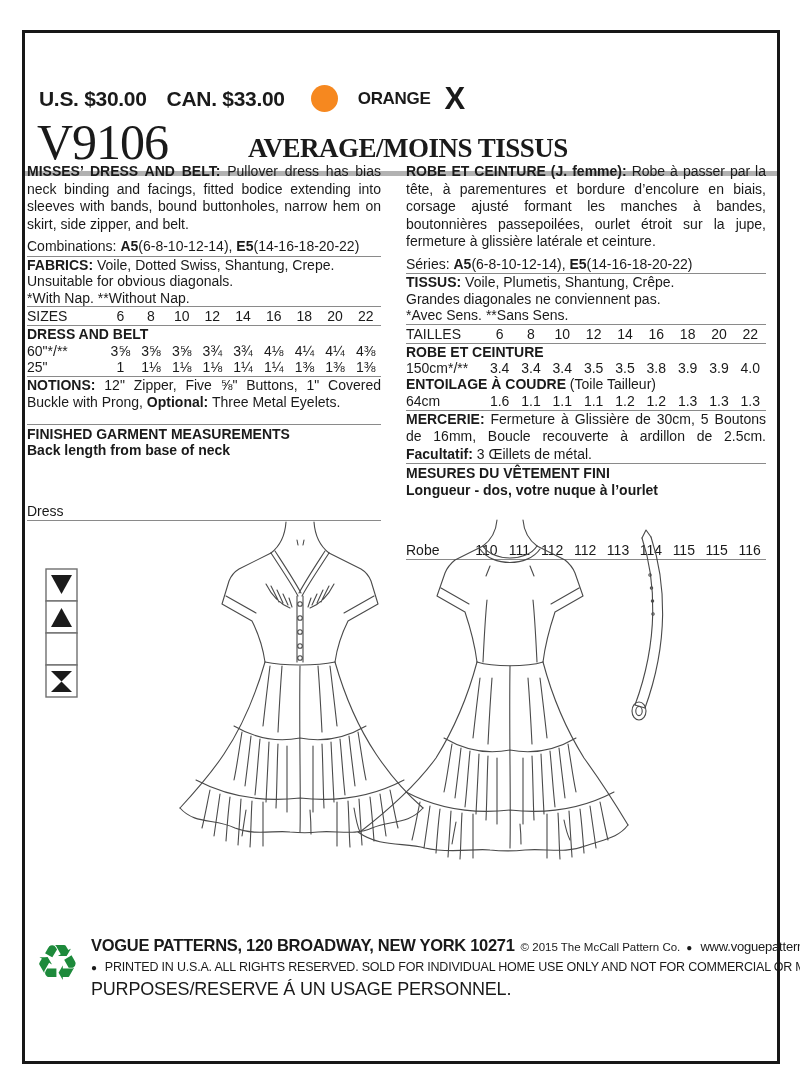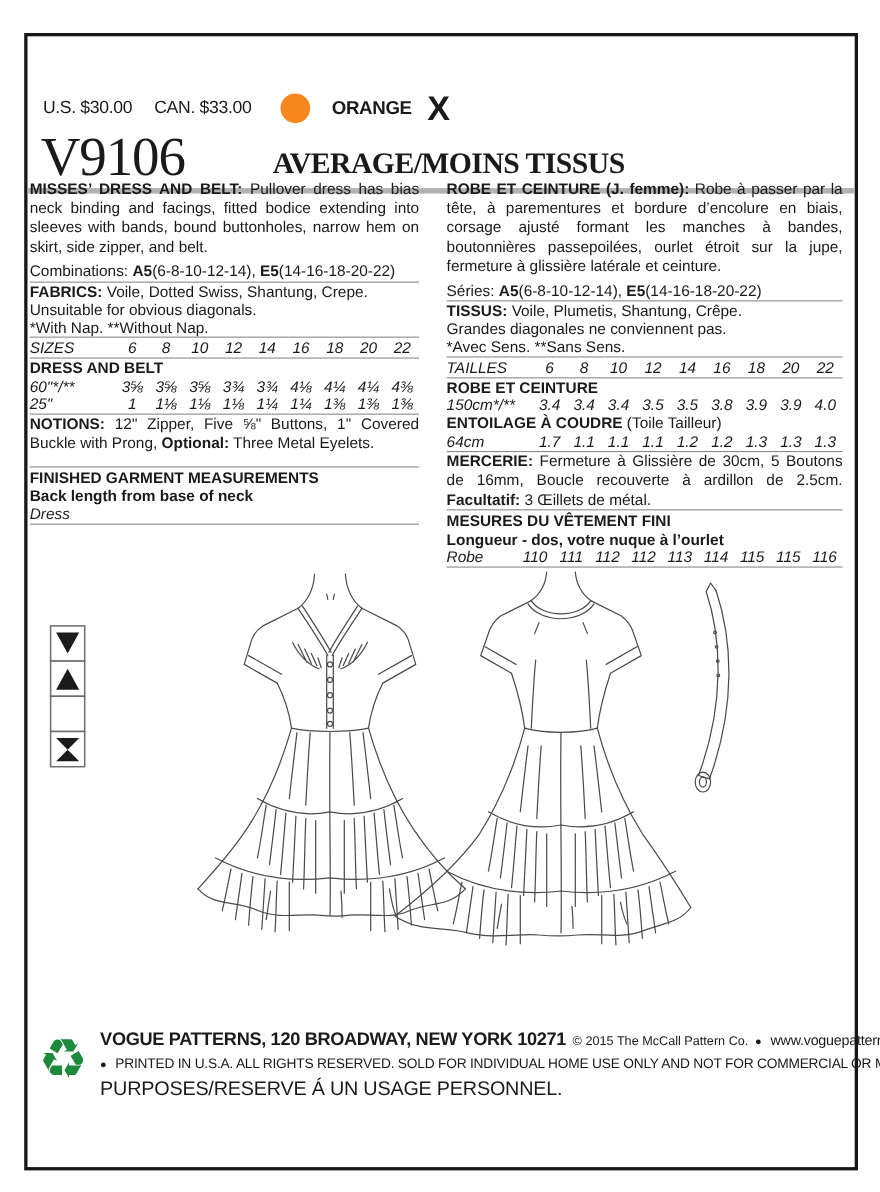--- a/index.html
+++ b/index.html
@@ -2,43 +2,43 @@
 <html><head>
 <meta charset="utf-8">
 <style>
   * { margin:0; padding:0; box-sizing:border-box; }
   html,body { width:800px; height:1084px; background:#ffffff; font-family:"Liberation Sans","DejaVu Sans",sans-serif; color:#1a1a1a; }
   .page { position:relative; width:800px; height:1084px; background:#fff; overflow:hidden; }
   .frame { position:absolute; left:22px; top:30px; width:758px; height:1034px; border:3px solid #171717; background:#fff; }
 
   
   .price-row { position:absolute; left:14px; top:50px; display:flex; align-items:center; }
-  .price { font-weight:normal; font-size:16px; letter-spacing:-0.3px; white-space:nowrap; }
+  .price { font-weight:bold; font-size:21px; letter-spacing:-0.3px; white-space:nowrap; }
   .price.can { margin-left:20px; }
   .dot { width:27px; height:27px; border-radius:50%; margin-left:26px; }
   .colorname { font-weight:bold; font-size:17px; margin-left:20px; letter-spacing:-0.3px; }
   .colorx { font-weight:bold; font-size:31px; margin-left:14px; line-height:1; }
   .pattern-no { position:absolute; left:12px; top:84px; font-family:"Liberation Serif","DejaVu Serif",serif; font-size:50px; line-height:1; letter-spacing:-1px; }
   .difficulty { position:absolute; left:223px; top:100px; font-family:"Liberation Serif","DejaVu Serif",serif; font-weight:bold; font-size:27px; letter-spacing:-0.5px; }
   .grayrule { position:absolute; left:0; right:0; top:138px; height:5px; background:#b2b2b2; }
 
   
   .col { position:absolute; top:130px; font-size:14px; line-height:17.5px; }
   .col-en { left:2px; width:354px; }
   .col-fr { left:381px; width:360px; }
   .just { text-align:justify; }
   .bold { font-weight:bold; }
   .mt { margin-top:5px; }
   .line { line-height:16.5px; }
   .rule-b { border-bottom:1px solid #8a8a8a; padding-bottom:1px; }
   .rule-t { border-top:1px solid #8a8a8a; padding-top:1px; }
 
-  .trow { display:flex; line-height:16px; align-items:flex-end;font-style:italic; }
+  .trow { display:flex; line-height:16px; align-items:flex-end; }
   .tlabel { flex:0 0 78px; white-space:nowrap; }
-  .tlabel.w64 { flex-basis:64px; }
+  .tlabel.w64 { flex-basis:64px;margin-top:44px; }
   .cells { display:flex; flex:1 1 auto; }
   .cells .cell { flex:1; text-align:center; white-space:nowrap; }
 
   
   .art { position:absolute; left:-5px; top:447px; width:760px; height:430px; }
   .art path, .art line, .art ellipse, .art circle { fill:none; stroke:#4a4a4a; stroke-width:1.1; stroke-linecap:round; stroke-linejoin:round; }
   .art .fillblk { fill:#1b1b1b; stroke:none; }
   .art .cellbox { fill:#ffffff; stroke:#6f6f6f; stroke-width:1.4; }
 
   
@@ -160,21 +160,21 @@
             <span class="cell">3.8</span>
             <span class="cell">3.9</span>
             <span class="cell">3.9</span>
             <span class="cell">4.0</span>
           </span>
       </div>
       <div class="line"><span class="bold">ENTOILAGE À COUDRE</span><span> (Toile Tailleur)</span></div>
       <div class="trow rule-b">
         <span class="tlabel">64cm</span>
         <span class="cells">
-            <span class="cell">1.7</span>
+            <span class="cell">1.6</span>
             <span class="cell">1.1</span>
             <span class="cell">1.1</span>
             <span class="cell">1.1</span>
             <span class="cell">1.2</span>
             <span class="cell">1.2</span>
             <span class="cell">1.3</span>
             <span class="cell">1.3</span>
             <span class="cell">1.3</span>
           </span>
       </div>

